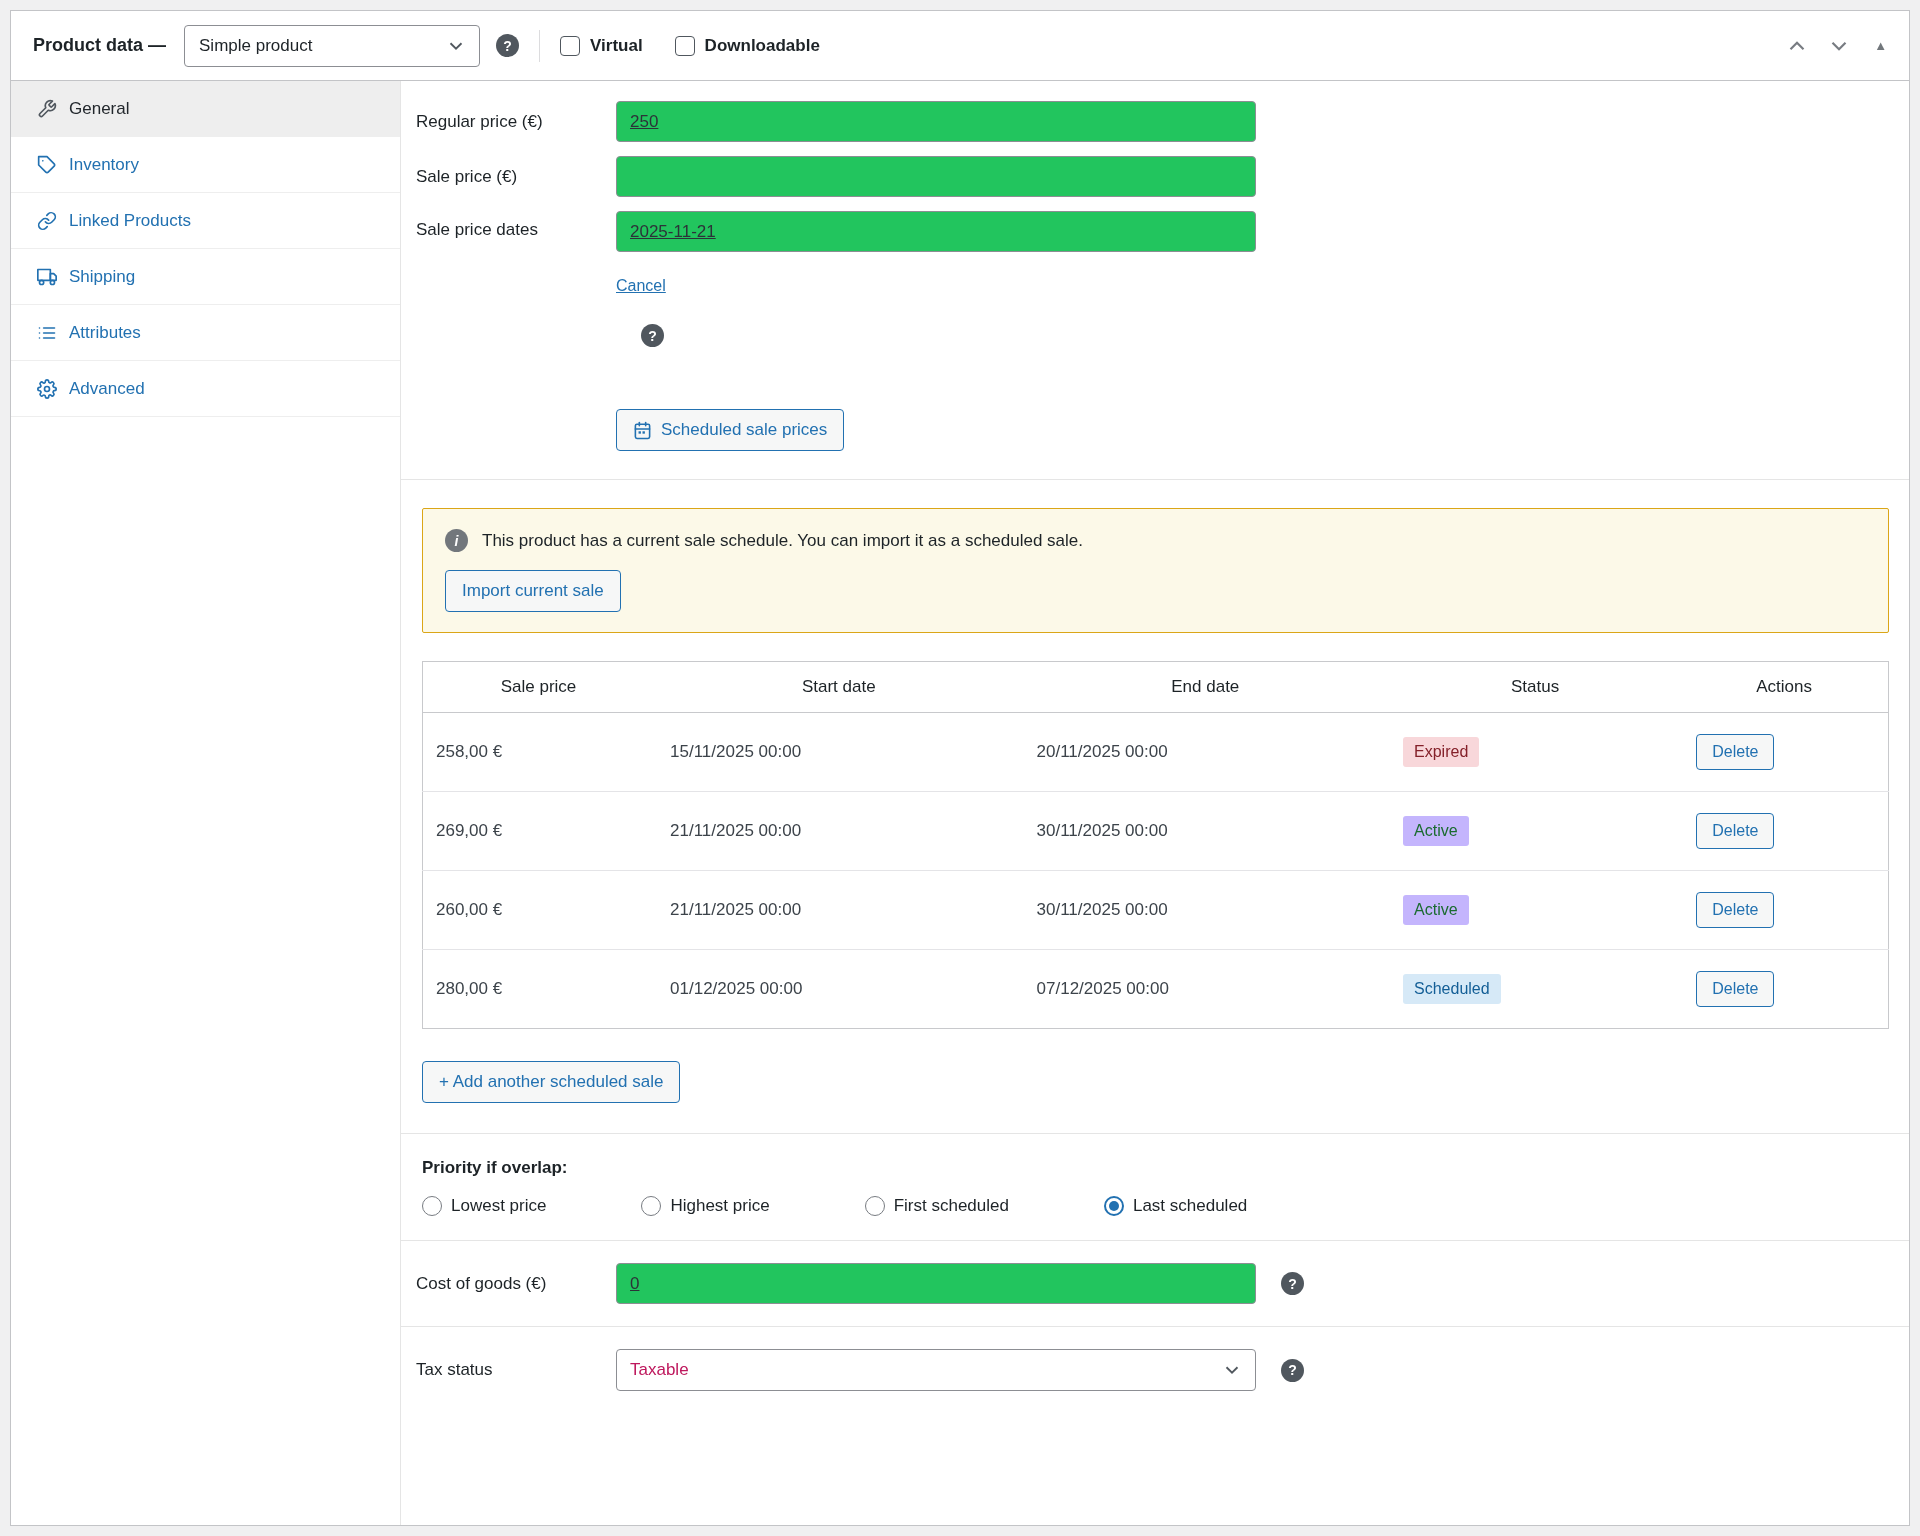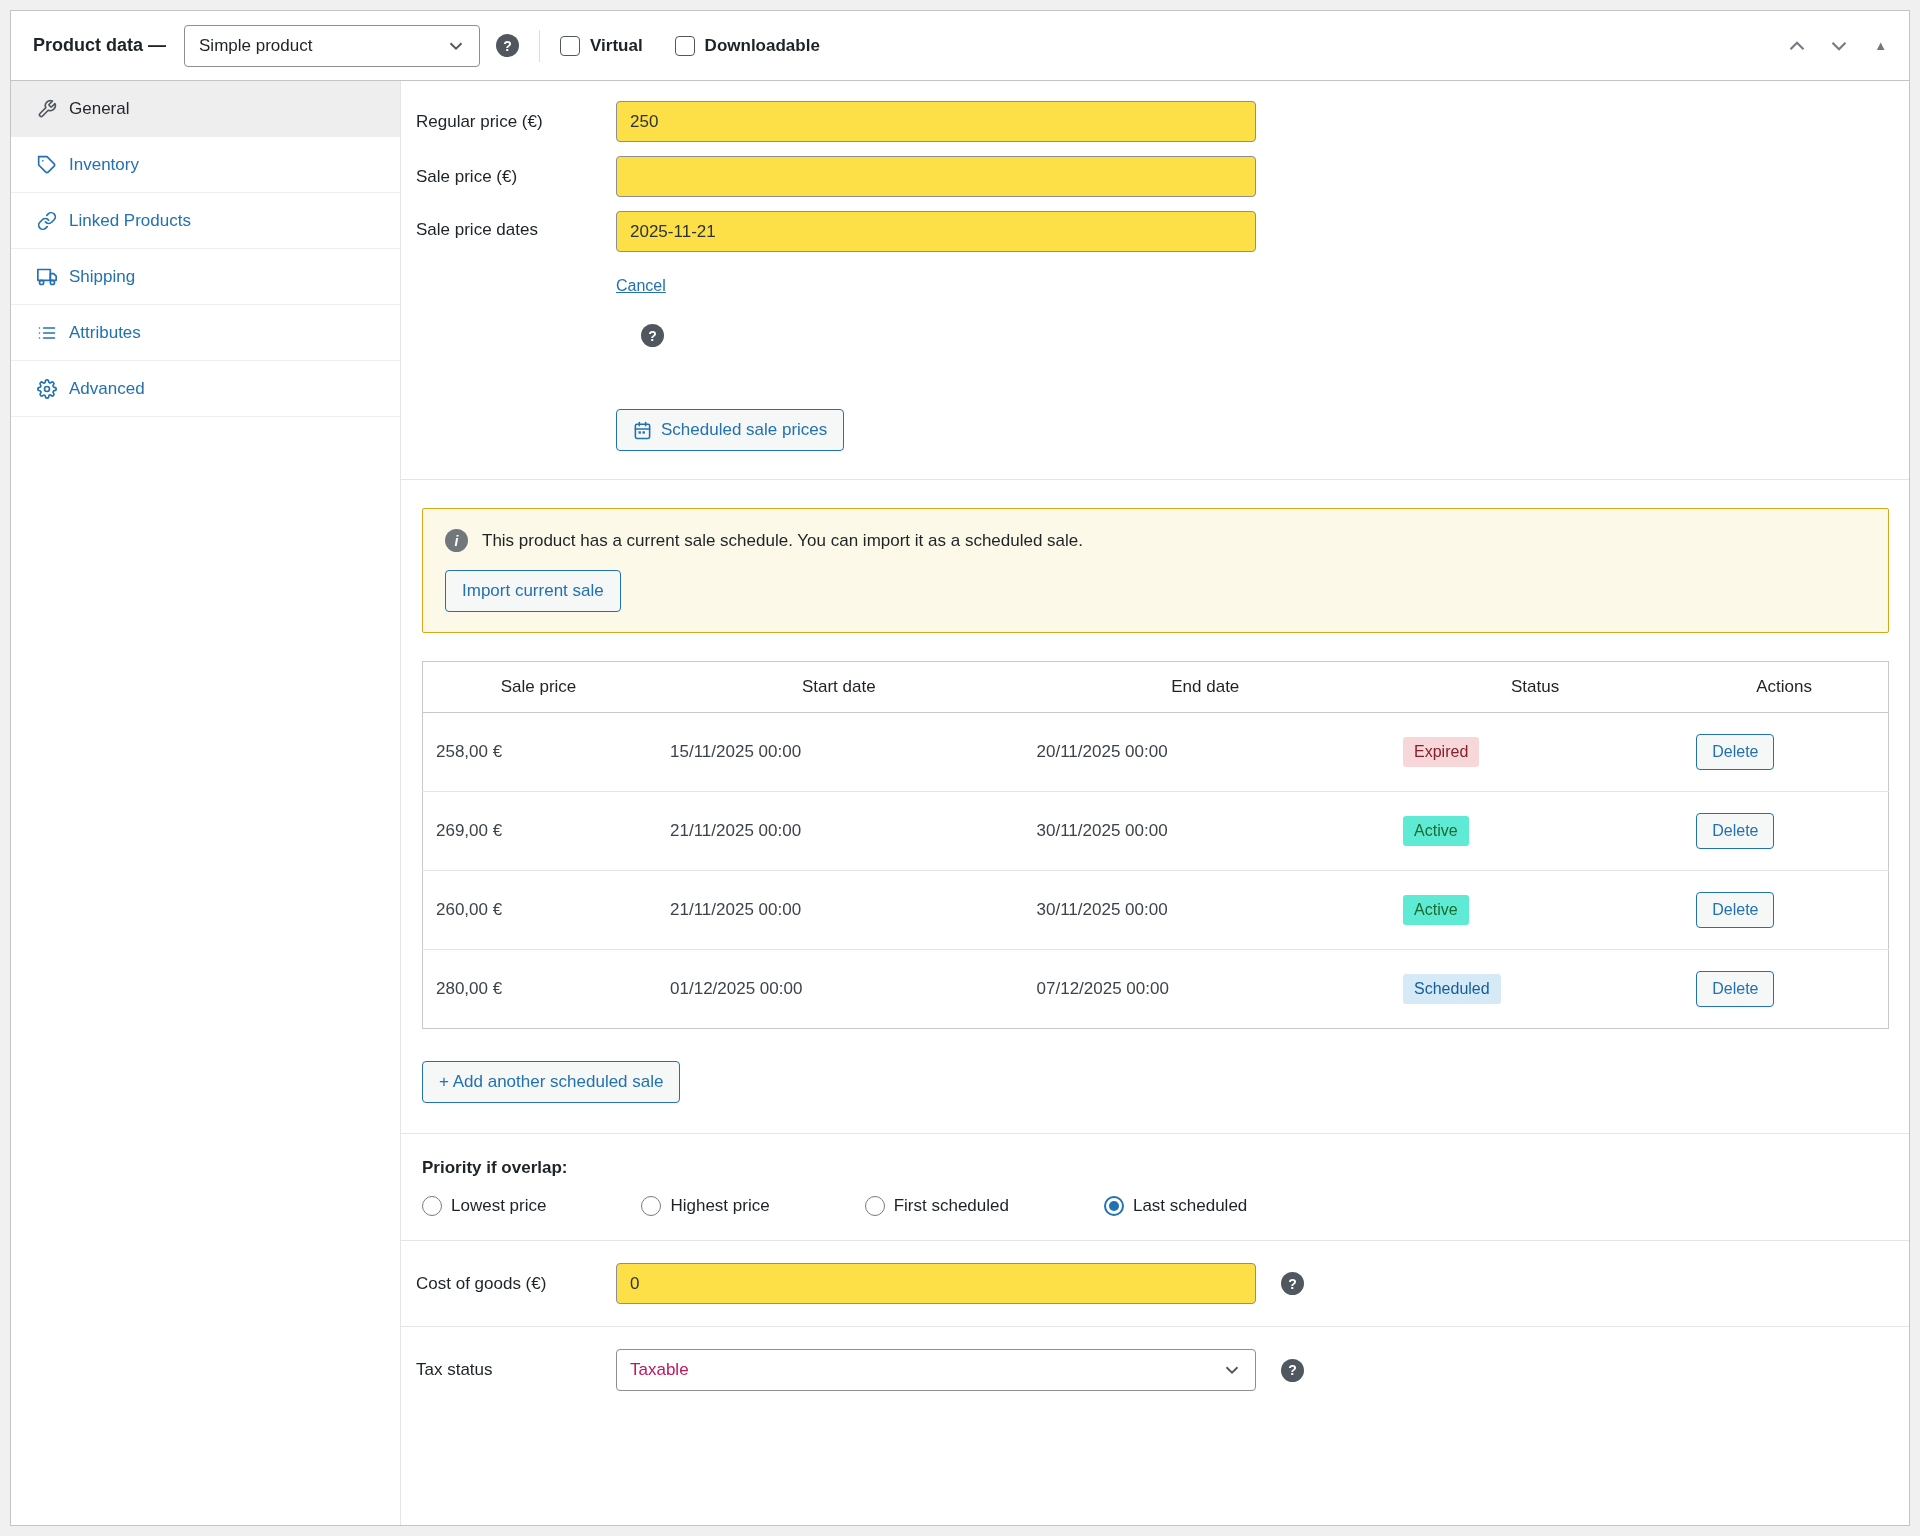--- a/index.html
+++ b/index.html
@@ -77,21 +77,22 @@
   .fields { padding-left: 15px; padding-right: 20px; }
   .field-row { display: flex; align-items: center; margin-bottom: 14px; }
   .field-row.top { align-items: flex-start; }
   .field-label { flex: 0 0 200px; font-size: 17px; color: #1d2327; padding-top: 0; }
   .field-row.top .field-label { padding-top: 9px; }
   .text-input {
     width: 640px; height: 41px;
     border: 1px solid #8c8e93; border-radius: 4px;
     font-size: 17px; padding: 0 13px; color: #2c3338;
     font-family: "Liberation Sans", sans-serif;
-    background: #fde047;
+    background: #22c55e;
+    text-decoration: underline;
   }
   .dates-stack { display: flex; flex-direction: column; gap: 11px; justify-content: center; }
   .cancel-link { margin-top: 14px; font-size: 16px; color: #2271b1; text-decoration: underline; cursor: pointer; }
   .dates-stack .help-circle { margin-top: 18px; }
 
   .btn-secondary {
     display: inline-flex; align-items: center; gap: 9px;
     height: 42px; padding: 0 16px;
     background: #f6f7f7; border: 1px solid #2271b1; border-radius: 4px;
     color: #2271b1; font-size: 17px; cursor: pointer;
@@ -133,21 +134,21 @@
   table.sales tr:last-child td { border-bottom: none; }
   th.col-price, td.col-price { width: 16%; }
   th.col-start, td.col-start { width: 25%; }
   th.col-end,   td.col-end   { width: 25%; }
   th.col-status,td.col-status{ width: 20%; }
   th.col-actions,td.col-actions{ width: 14%; }
   .badge {
     display: inline-block; padding: 6px 11px; border-radius: 3px; font-size: 16px;
   }
   .badge-expired  { background: #f8d7da; color: #842029; }
-  .badge-active   { background: #5eead4; color: #1a6b2f; }
+  .badge-active   { background: #c4b5fd; color: #1a6b2f; }
   .badge-scheduled{ background: #d6e9f7; color: #135e96; }
   .delete-btn {
     height: 36px; padding: 0 15px;
     background: #f6f7f7; border: 1px solid #2271b1; border-radius: 4px;
     color: #2271b1; font-size: 16px; cursor: pointer;
     font-family: "Liberation Sans", sans-serif;
   }
   .add-sale-row { margin-top: 32px; }
 
   

